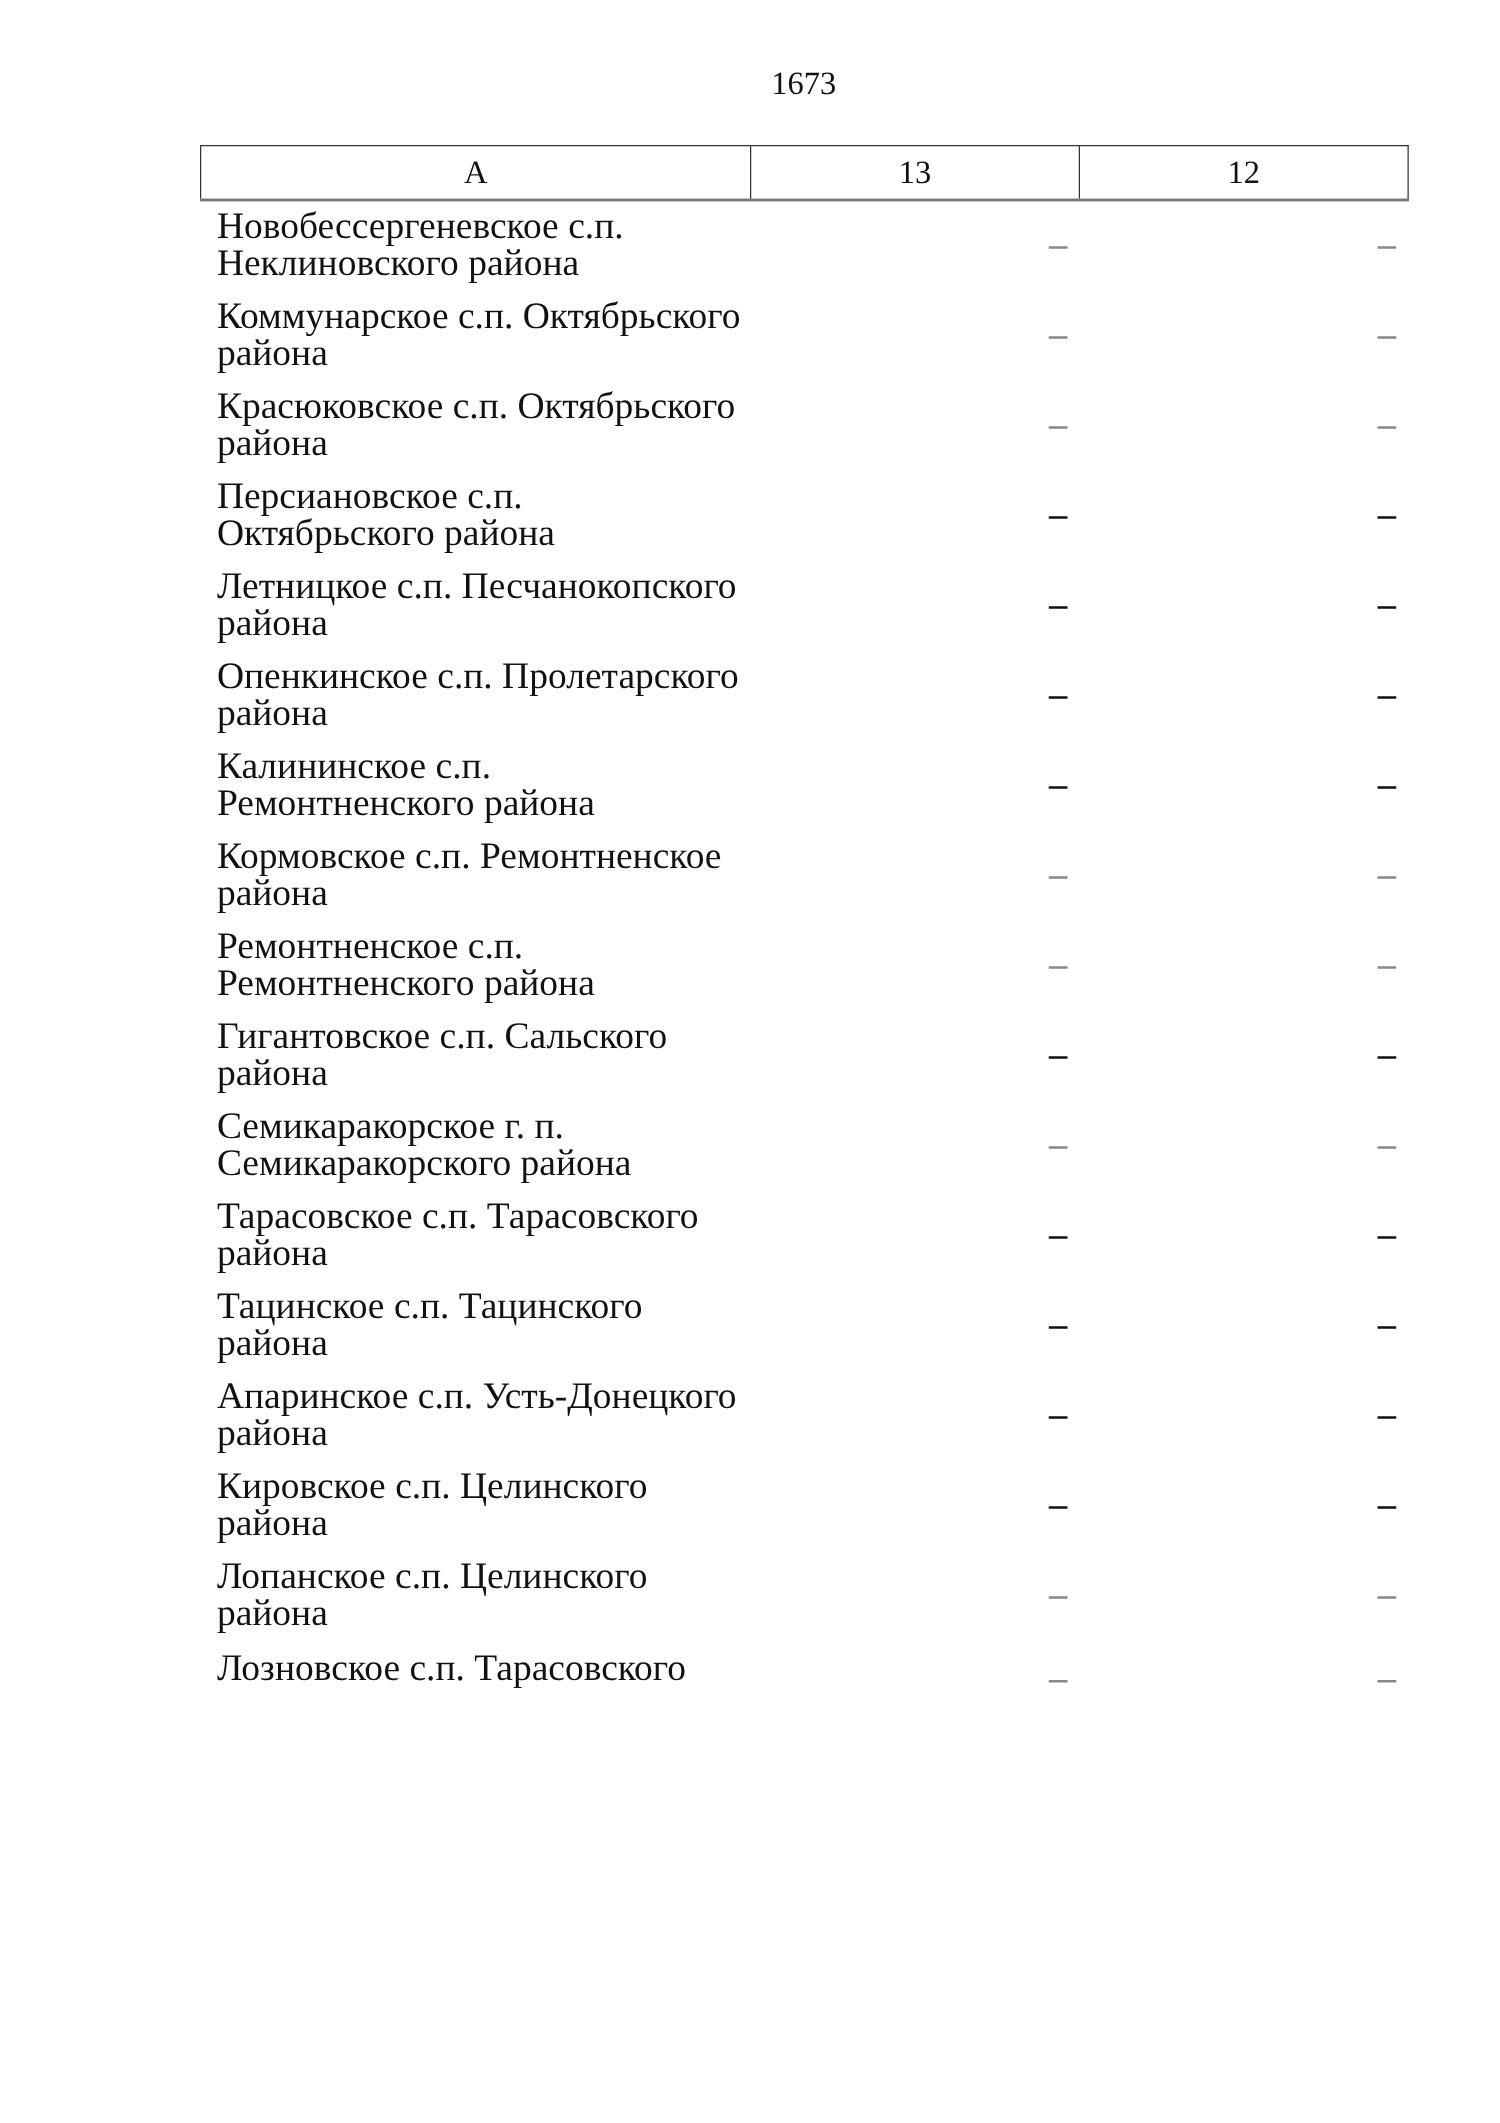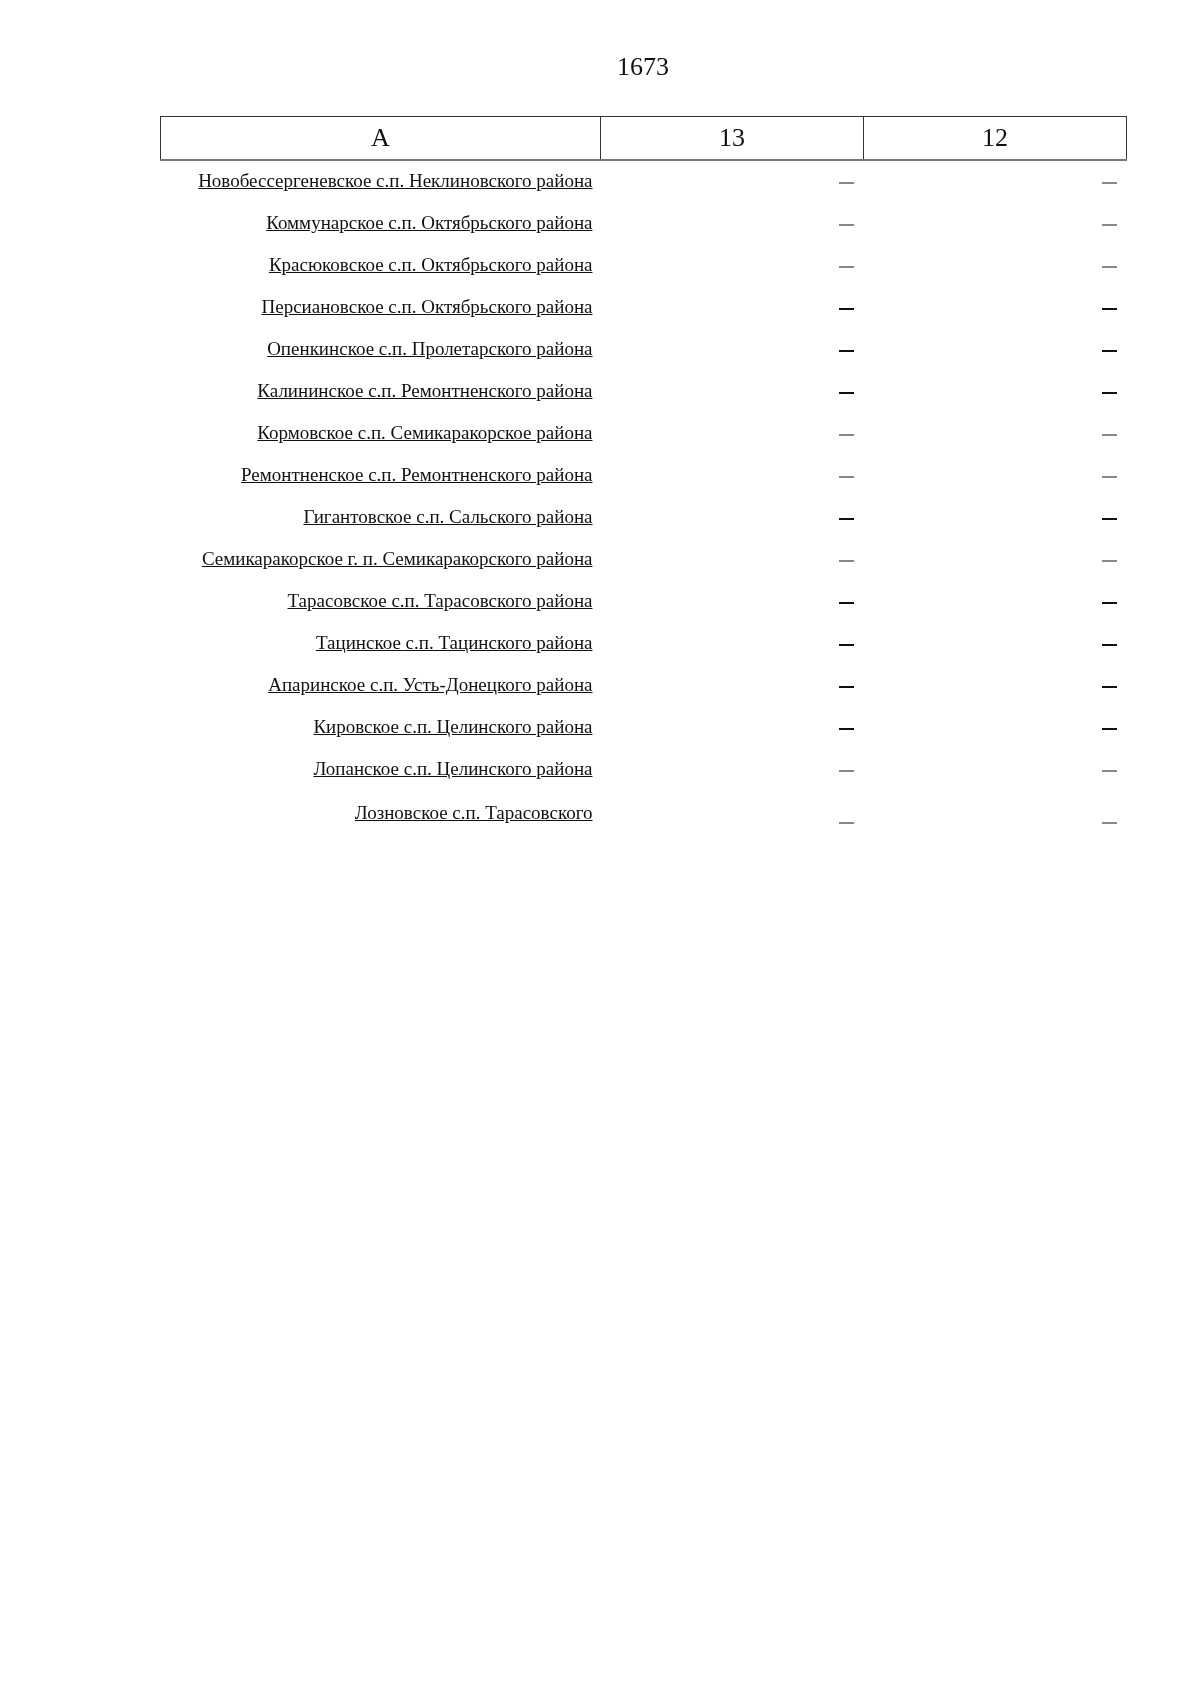--- a/index.html
+++ b/index.html
@@ -44,24 +44,23 @@
       font-size: 26px;
       text-align: center;
       vertical-align: middle;
     }
     .doc-table tbody td {
       padding: 0;
       vertical-align: middle;
     }
     .doc-table tbody td.name {
       padding: 5px 8px 7px 13px;
-      font-size: 19px;
+      font-size: 30px;
       line-height: 30px;
-      text-align: right;
-      text-decoration: underline;
+      text-align: left;
     }
     .doc-table tbody td.val {
       text-align: right;
       padding-right: 10px;
       font-size: 26px;
       line-height: 30px;
     }
     .dash {
       display: inline-block;
       width: 15px;
@@ -107,31 +106,36 @@
         <td class="name">Красюковское с.п. Октябрьского района</td>
         <td class="val"><span class="dash light" aria-label="–"></span></td>
         <td class="val"><span class="dash light" aria-label="–"></span></td>
       </tr>
       <tr>
         <td class="name">Персиановское с.п. Октябрьского района</td>
         <td class="val"><span class="dash" aria-label="–"></span></td>
         <td class="val"><span class="dash" aria-label="–"></span></td>
       </tr>
       <tr>
+        <td class="name">Летницкое с.п. Песчанокопского района</td>
+        <td class="val"><span class="dash" aria-label="–"></span></td>
+        <td class="val"><span class="dash" aria-label="–"></span></td>
+      </tr>
+      <tr>
         <td class="name">Опенкинское с.п. Пролетарского района</td>
         <td class="val"><span class="dash" aria-label="–"></span></td>
         <td class="val"><span class="dash" aria-label="–"></span></td>
       </tr>
       <tr>
         <td class="name">Калининское с.п. Ремонтненского района</td>
         <td class="val"><span class="dash" aria-label="–"></span></td>
         <td class="val"><span class="dash" aria-label="–"></span></td>
       </tr>
       <tr>
-        <td class="name">Кормовское с.п. Семикаракорское района</td>
+        <td class="name">Кормовское с.п. Ремонтненское района</td>
         <td class="val"><span class="dash light" aria-label="–"></span></td>
         <td class="val"><span class="dash light" aria-label="–"></span></td>
       </tr>
       <tr>
         <td class="name">Ремонтненское с.п. Ремонтненского района</td>
         <td class="val"><span class="dash light" aria-label="–"></span></td>
         <td class="val"><span class="dash light" aria-label="–"></span></td>
       </tr>
       <tr>
         <td class="name">Гигантовское с.п. Сальского района</td>

